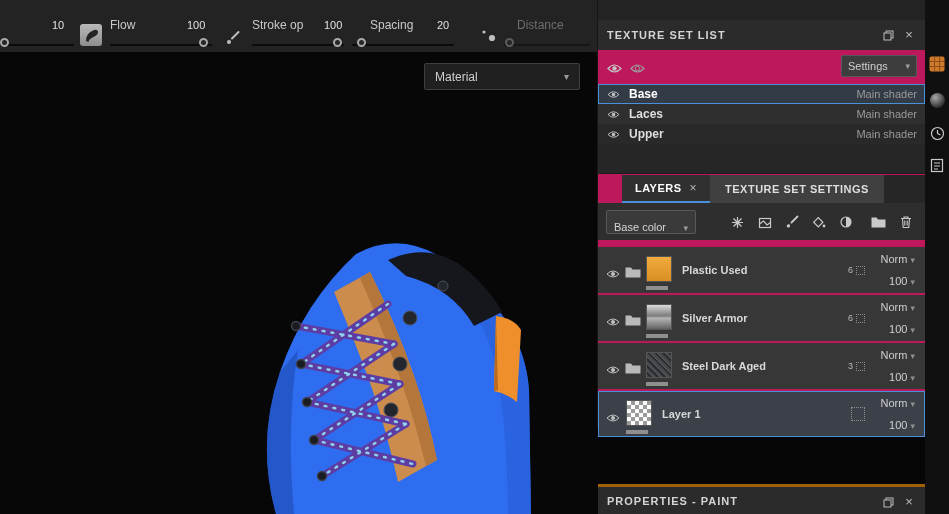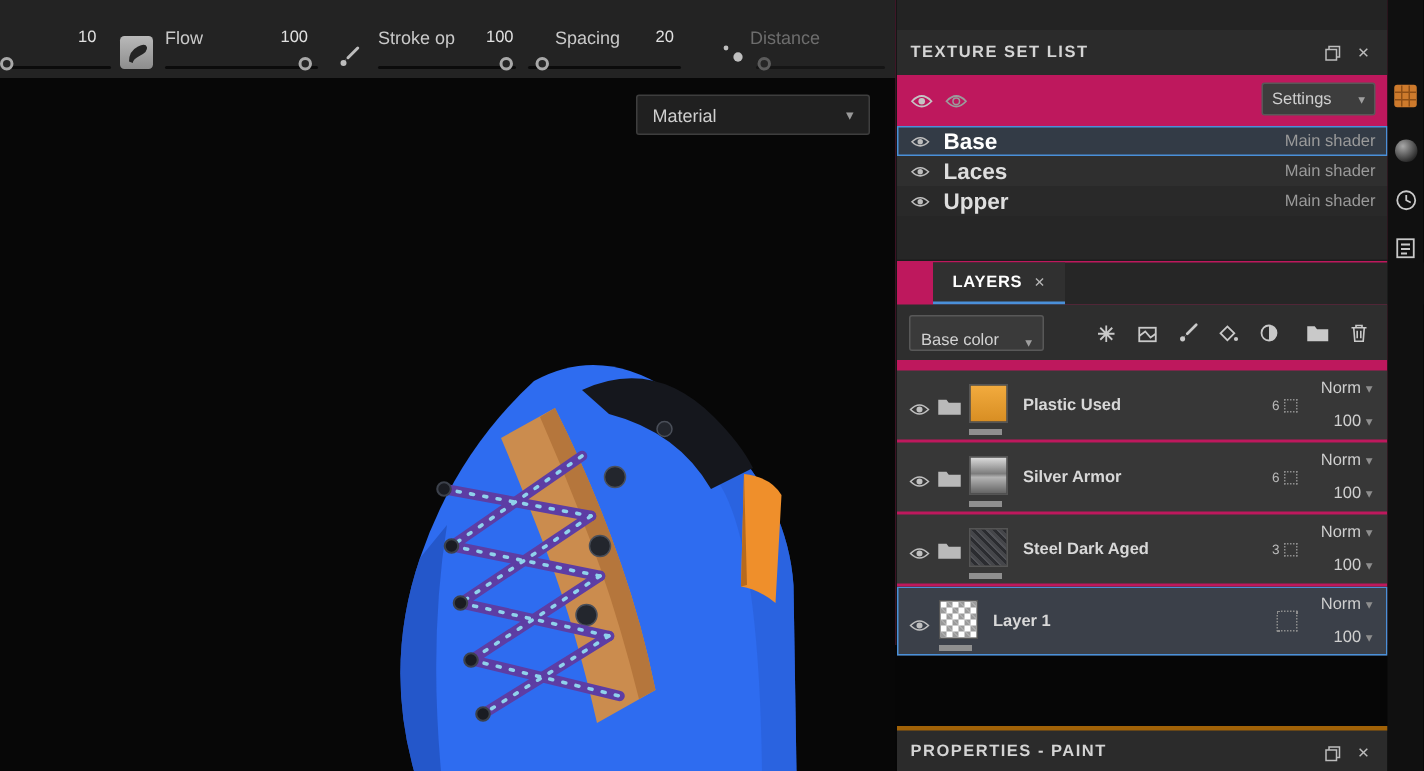--- a/index.html
+++ b/index.html
@@ -41,21 +41,21 @@
   .filter-row { position:absolute; left:0; top:50px; width:100%; height:32px; }
   .filter-row .eye1 { position:absolute; left:9px; top:10px; }
   .filter-row .eye2 { position:absolute; left:32px; top:10px; }
   .settings-dd { position:absolute; right:8px; top:5px; width:76px; height:22px; background:#3d3d3d;
              border:1px solid #585858; border-radius:2px; color:#cfcfcf; font-size:11px;
              display:flex; align-items:center; padding:0 6px; }
   .settings-dd .caret { margin-left:auto; color:#9f9f9f; font-size:9px; }
 
   .ts-row { position:absolute; left:0; width:100%; height:20px; display:flex; align-items:center; }
   .ts-row .eye { margin-left:9px; display:flex; }
-  .ts-row .name { font-size:15px; font-weight:bold; color:#dedede; margin-left:9px; }
+  .ts-row .name { font-size:12px; font-weight:bold; color:#dedede; margin-left:9px; }
   .ts-row .shader { margin-left:auto; margin-right:8px; font-size:11px; color:#9a9a9a; }
   .ts-row.r0 { top:84px; background:#333b46; box-shadow:inset 0 0 0 1px #4a90d9; }
   .ts-row.r0 .name { color:#ffffff; }
   .ts-row.r1 { top:104px; background:#2f2f2f; }
   .ts-row.r2 { top:124px; background:#292929; }
   .ts-gap { position:absolute; left:0; top:144px; width:100%; height:30px; background:#262626; border-bottom:1px solid #1d1d1d; }
 
   .tabs { position:absolute; left:0; top:175px; width:100%; height:28px; background:#262626;margin-left:24px; }
   .tab { position:absolute; top:0; height:28px; display:flex; align-items:center; justify-content:center;
          font-size:11px; font-weight:bold; letter-spacing:.5px; }
@@ -145,21 +145,21 @@
     <div class="tb-track" style="left:352px; width:102px;"></div>
     <div class="tb-knob" style="left:357px;"></div>
 
     <div class="tb-icon" style="left:480px; top:28px;">
       <svg width="18" height="16" viewBox="0 0 18 16">
         <circle cx="4" cy="4" r="1.6" fill="#bfbfbf"></circle>
         <circle cx="12" cy="10" r="3.1" fill="#bfbfbf"></circle>
       </svg>
     </div>
 
-    <span class="tb-label dim" style="left:500px;">Distance</span>
+    <span class="tb-label dim" style="left:517px;">Distance</span>
     <div class="tb-track" style="left:504px; width:86px; opacity:.55;"></div>
     <div class="tb-knob dim" style="left:505px;"></div>
   </div>
 
   <div class="viewport">
     <div class="material-dd">
       <span>Material</span>
       <span class="caret">▾</span>
     </div>
 
@@ -277,20 +277,23 @@
       </span>
       <span class="name">Upper</span>
       <span class="shader">Main shader</span>
     </div>
     <div class="ts-gap"></div>
 
     <div class="tabs">
       <div class="tab layers">
         <span>LAYERS</span>
         <span class="tab-close">×</span>
+      </div>
+      <div class="tab tss">
+        <span>TEXTURE SET SETTINGS</span>
       </div>
     </div>
 
     <div class="blendbar">
       <div class="blend-dd">
         <span>Base color</span>
         <span class="caret">▾</span>
       </div>
       <span class="bb-icon" style="left:131px;">
         <svg width="13" height="13" viewBox="0 0 13 13" stroke="#c9c9c9" stroke-width="1.2">

